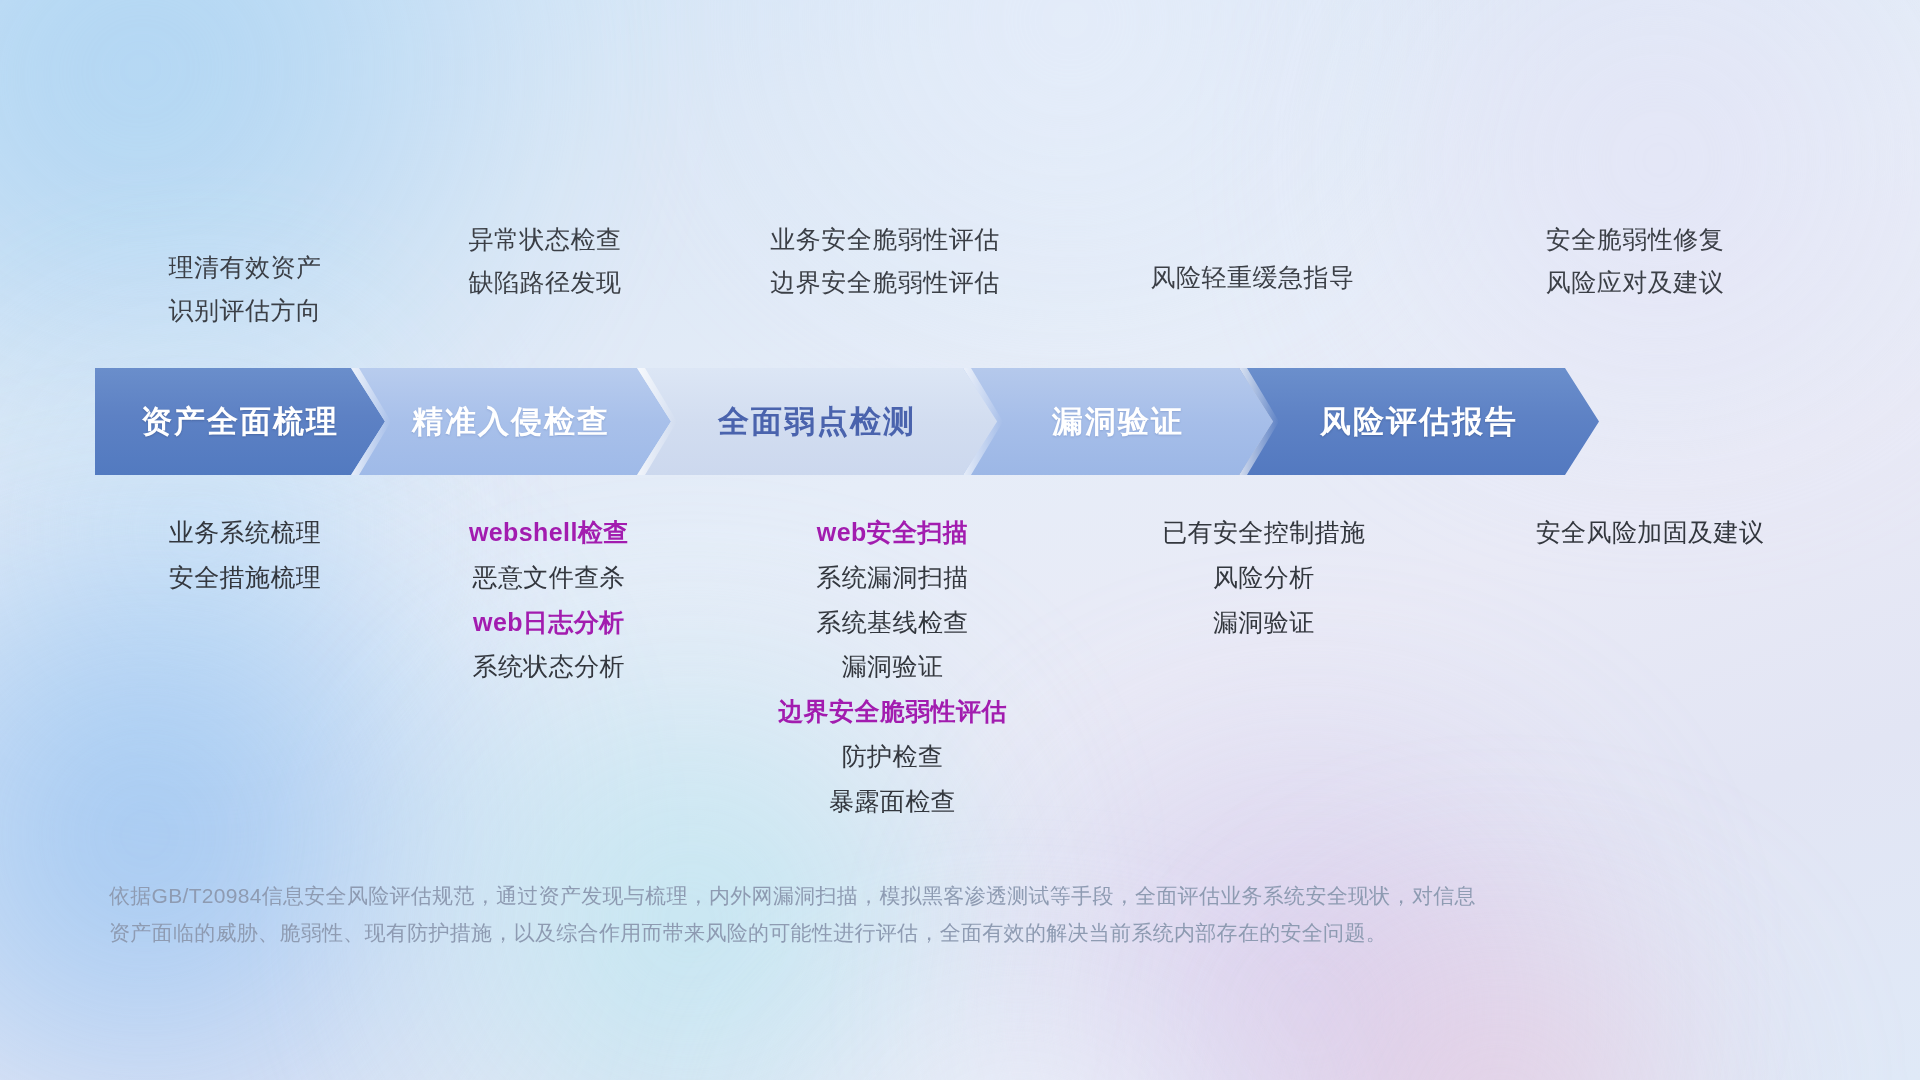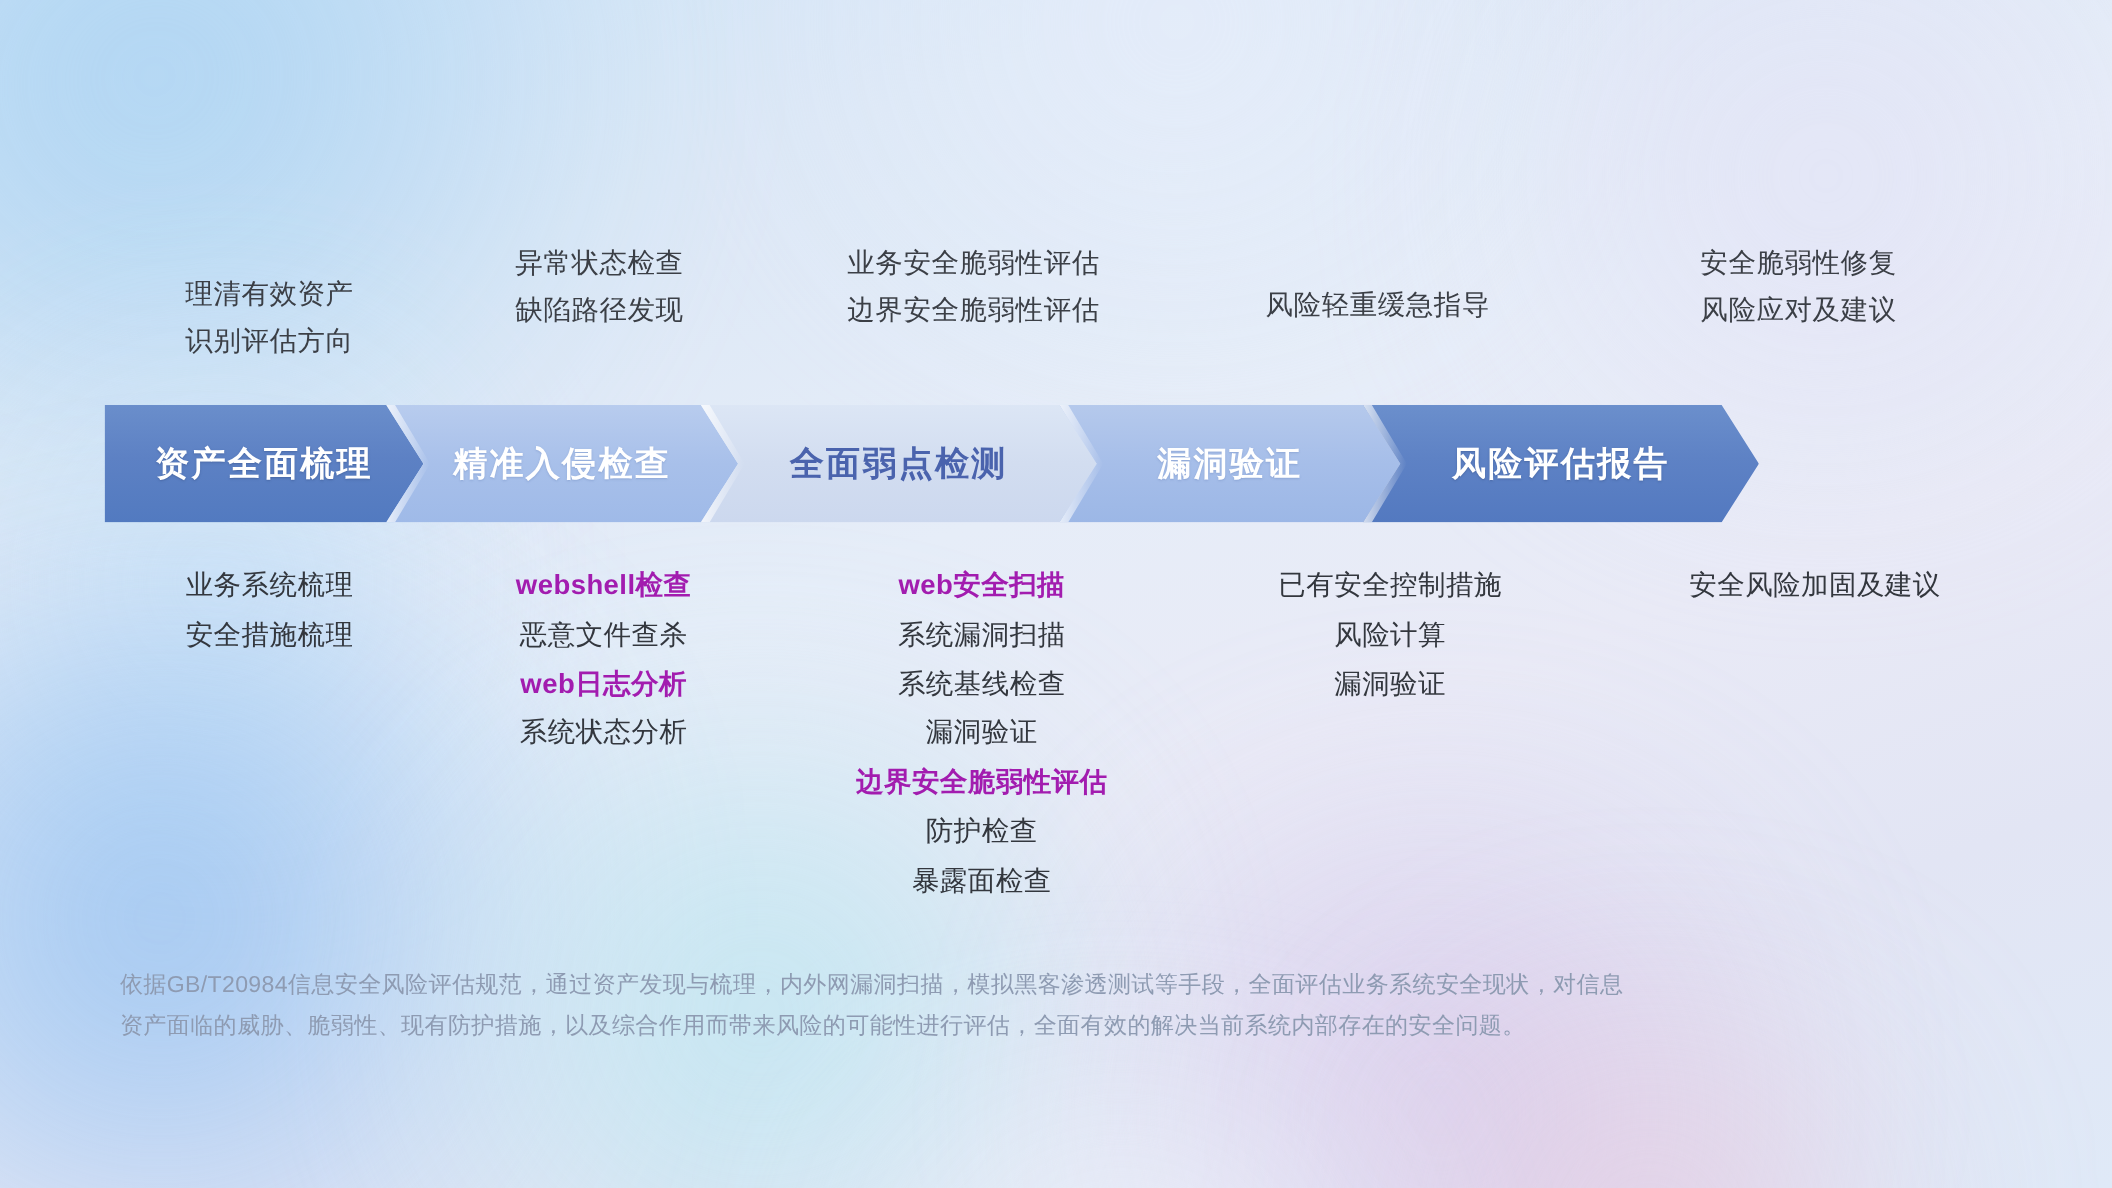--- a/index.html
+++ b/index.html
@@ -210,21 +210,21 @@
         <div class="det-line strong">web安全扫描</div>
         <div class="det-line">系统漏洞扫描</div>
         <div class="det-line">系统基线检查</div>
         <div class="det-line">漏洞验证</div>
         <div class="det-line strong">边界安全脆弱性评估</div>
         <div class="det-line">防护检查</div>
         <div class="det-line">暴露面检查</div>
       </div>
       <div class="det-col" style="width: 355px;">
         <div class="det-line">已有安全控制措施</div>
-        <div class="det-line">风险计算</div>
+        <div class="det-line">风险分析</div>
         <div class="det-line">漏洞验证</div>
       </div>
       <div class="det-col" style="width: 410px;">
         <div class="det-line">安全风险加固及建议</div>
       </div>
     </div>
 
   <div class="footer" id="footRow">
       <div class="foot-line">依据GB/T20984信息安全风险评估规范，通过资产发现与梳理，内外网漏洞扫描，模拟黑客渗透测试等手段，全面评估业务系统安全现状，对信息</div>
       <div class="foot-line">资产面临的威胁、脆弱性、现有防护措施，以及综合作用而带来风险的可能性进行评估，全面有效的解决当前系统内部存在的安全问题。</div>

